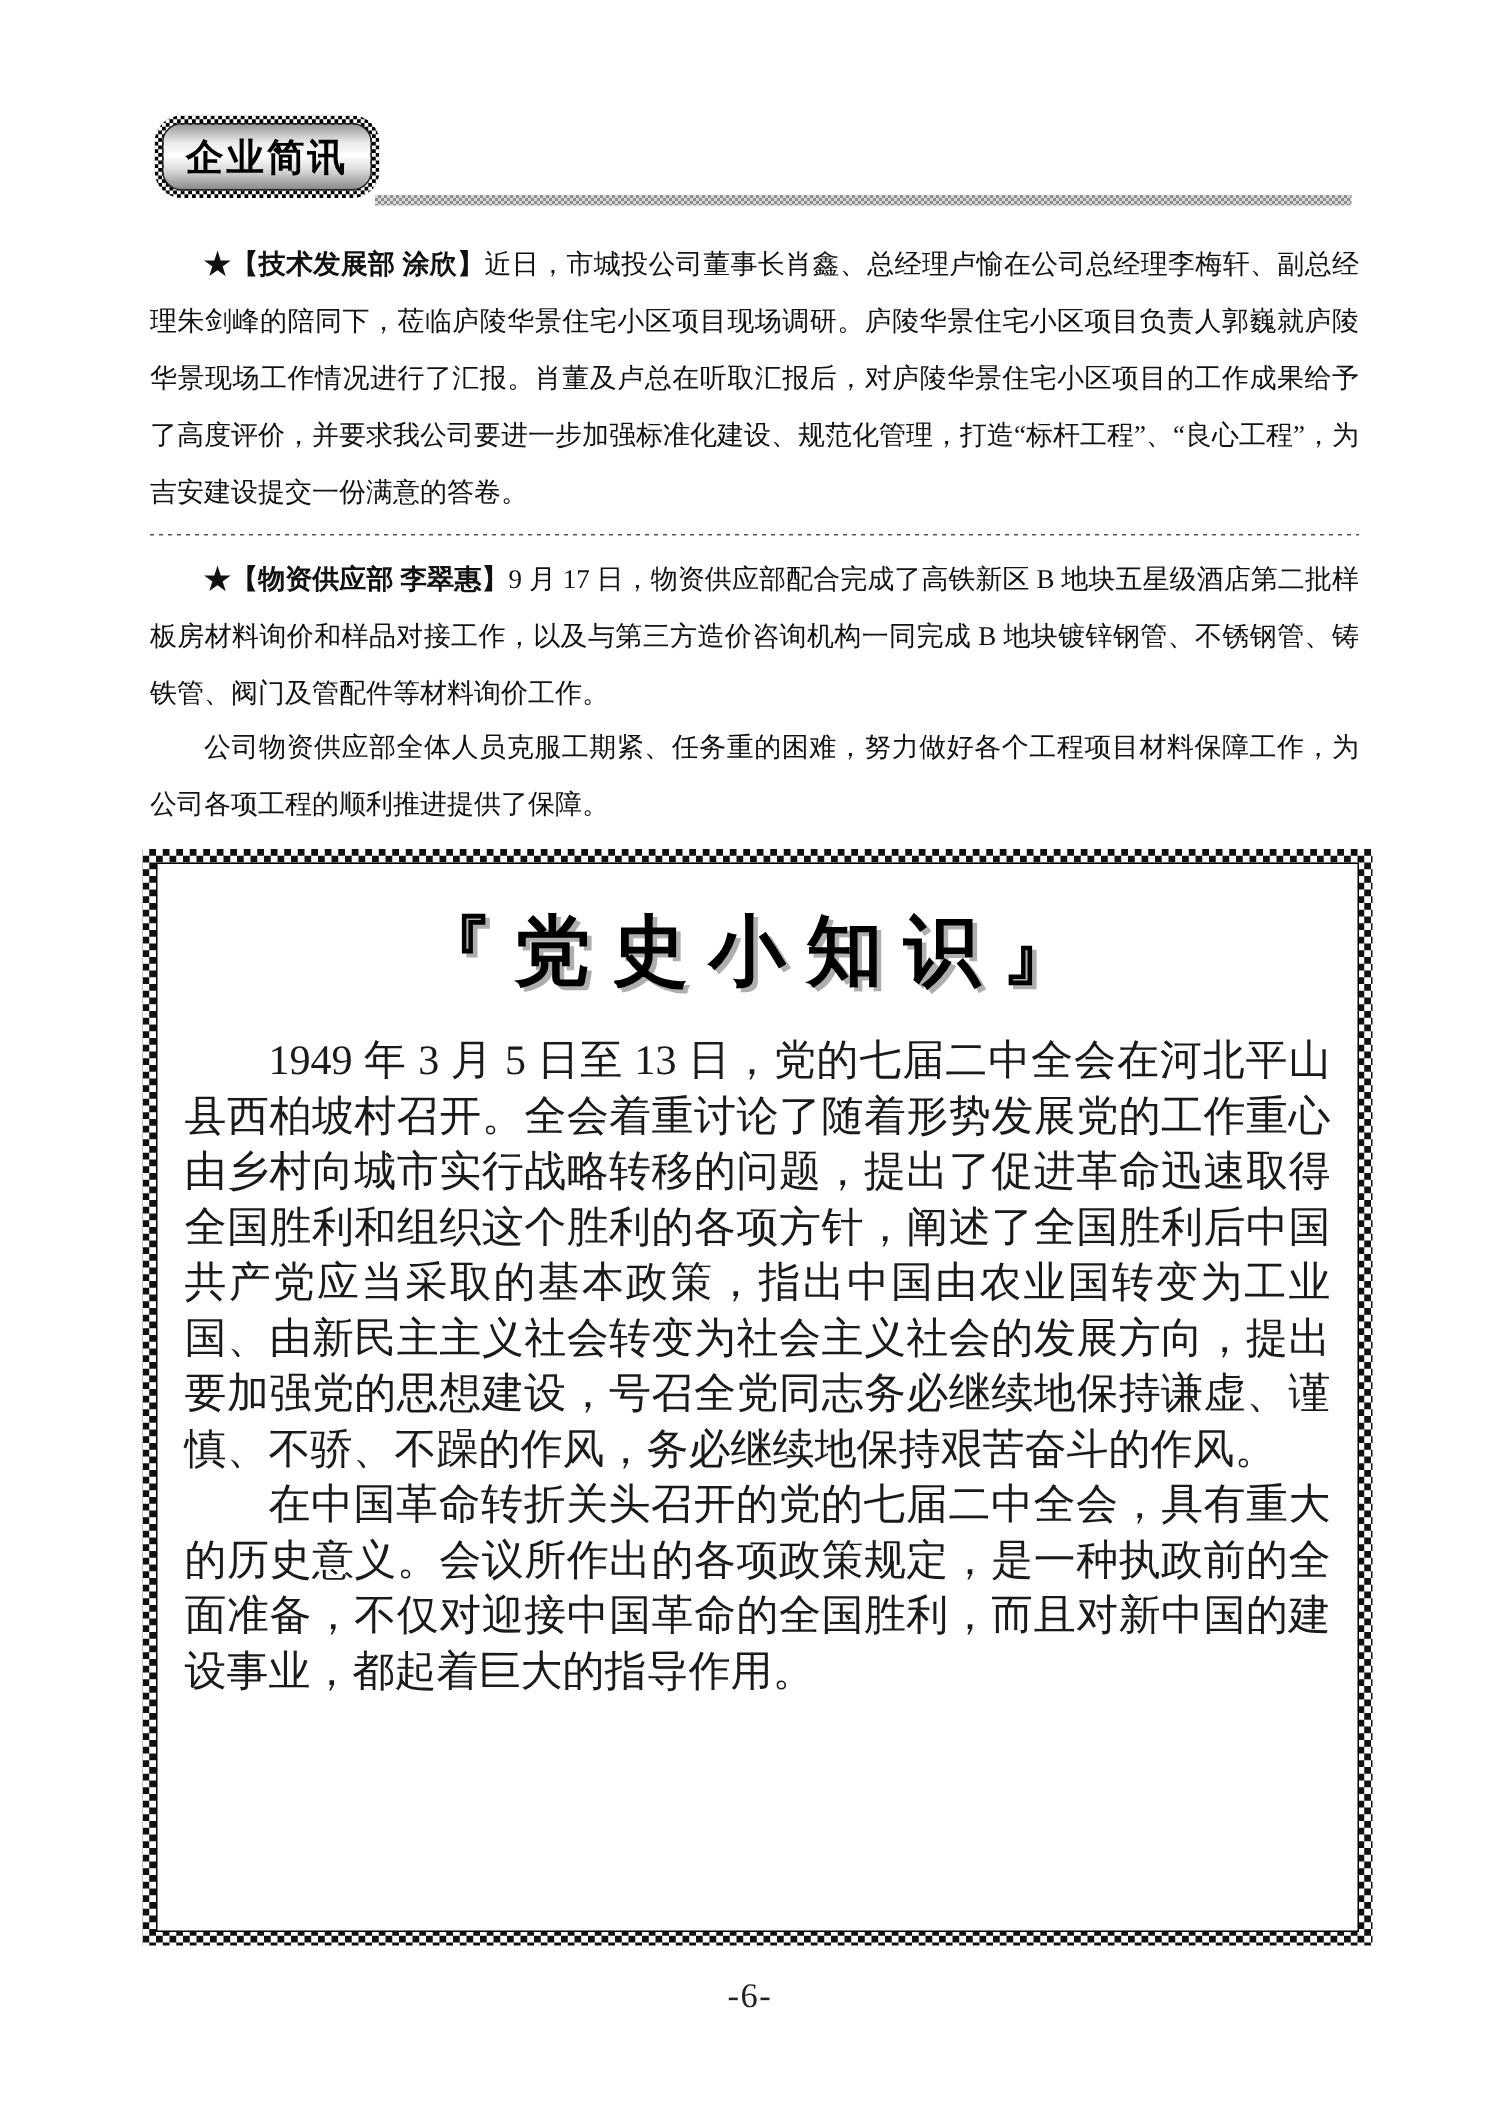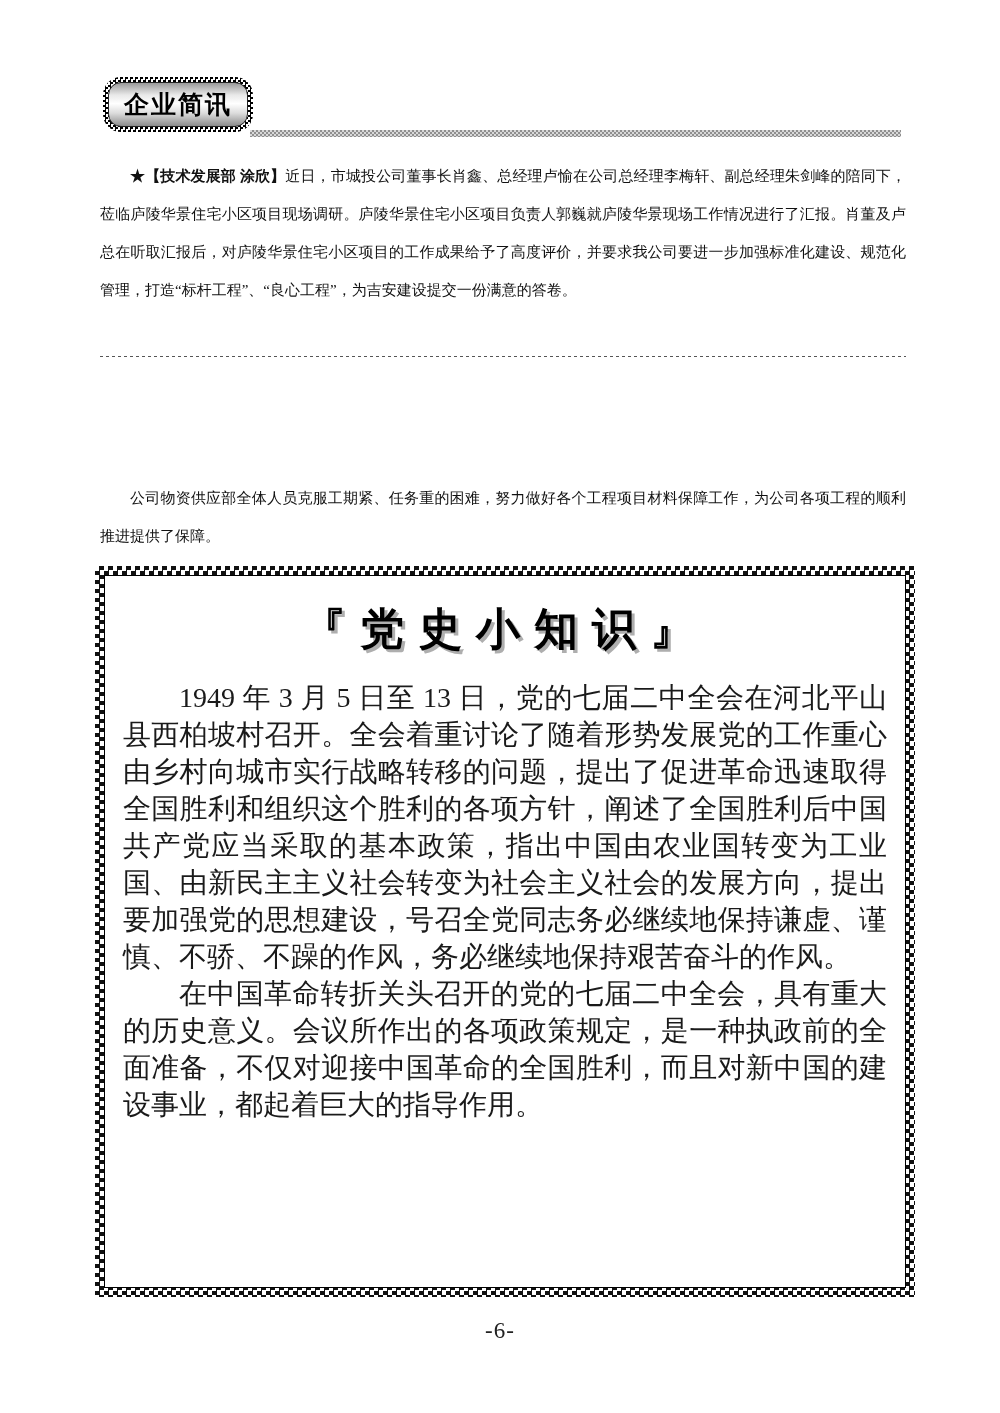--- a/index.html
+++ b/index.html
@@ -33,21 +33,21 @@
   }
   .header-rule {
     position:absolute; left:250px; top:130px;
     width:651px; height:7px;
     background:repeating-conic-gradient(#8f8f8f 0% 25%, #d8d8d8 0% 50%) 0 0 / 4px 4px;
   }
 
   
   .news {
     position:absolute; left:100px; width:806px;
-    font-size:15px; line-height:38px;
+    font-size:18px; line-height:38px;
     text-align:justify; text-indent:2em;
     color:#111;
   }
   .news .lead { font-weight:bold; }
   #article-1 { top:157px; }
   #article-2 { top:367px; }
   #article-2b { top:481px;font-family:Liberation Mono, monospace; }
 
   .divider-dashed {
     position:absolute; left:100px; top:356px;
@@ -64,21 +64,21 @@
   }
   .artbox-inner {
     width:100%; height:100%;
     border:1px solid #000;
     background:#fff;
     padding:24px 18px 0 18px;
     overflow:hidden;
   }
   .box-title {
     text-align:center;
-    font-size:44px; font-weight:bold;
+    font-size:51px; font-weight:bold;
     letter-spacing:14px;
     color:#000;
     text-shadow:3px 3px 0 #aeaeae;
     margin-bottom:20px;
     white-space:nowrap;
   }
   .box-par {
     font-size:28px; line-height:37px;
     text-align:justify; text-indent:2em;
     color:#1a1a1a;
@@ -98,20 +98,21 @@
 
   <div class="badge-wrap">
     <div class="badge-inner">企业简讯</div>
   </div>
   <div class="header-rule"></div>
 
   <p class="news" id="article-1"><b class="lead">★【技术发展部 涂欣】</b><span>近日，市城投公司董事长肖鑫、总经理卢愉在公司总经理李梅轩、副总经理朱剑峰的陪同下，莅临庐陵华景住宅小区项目现场调研。庐陵华景住宅小区项目负责人郭巍就庐陵华景现场工作情况进行了汇报。肖董及卢总在听取汇报后，对庐陵华景住宅小区项目的工作成果给予了高度评价，并要求我公司要进一步加强标准化建设、规范化管理，打造“标杆工程”、“良心工程”，为吉安建设提交一份满意的答卷。</span></p>
 
   <div class="divider-dashed"></div>
 
+  <p class="news" id="article-2"><b class="lead">★【物资供应部 李翠惠】</b><span>9 月 17 日，物资供应部配合完成了高铁新区 B 地块五星级酒店第二批样板房材料询价和样品对接工作，以及与第三方造价咨询机构一同完成 B 地块镀锌钢管、不锈钢管、铸铁管、阀门及管配件等材料询价工作。</span></p>
 
   <p class="news" id="article-2b">公司物资供应部全体人员克服工期紧、任务重的困难，努力做好各个工程项目材料保障工作，为公司各项工程的顺利推进提供了保障。</p>
 
   <div class="artbox">
     <div class="artbox-inner">
       <div class="box-title">『党史小知识』</div>
       <p class="box-par">1949 年 3 月 5 日至 13 日，党的七届二中全会在河北平山县西柏坡村召开。全会着重讨论了随着形势发展党的工作重心由乡村向城市实行战略转移的问题，提出了促进革命迅速取得全国胜利和组织这个胜利的各项方针，阐述了全国胜利后中国共产党应当采取的基本政策，指出中国由农业国转变为工业国、由新民主主义社会转变为社会主义社会的发展方向，提出要加强党的思想建设，号召全党同志务必继续地保持谦虚、谨慎、不骄、不躁的作风，务必继续地保持艰苦奋斗的作风。</p>
       <p class="box-par">在中国革命转折关头召开的党的七届二中全会，具有重大的历史意义。会议所作出的各项政策规定，是一种执政前的全面准备，不仅对迎接中国革命的全国胜利，而且对新中国的建设事业，都起着巨大的指导作用。</p>
     </div>
   </div>

